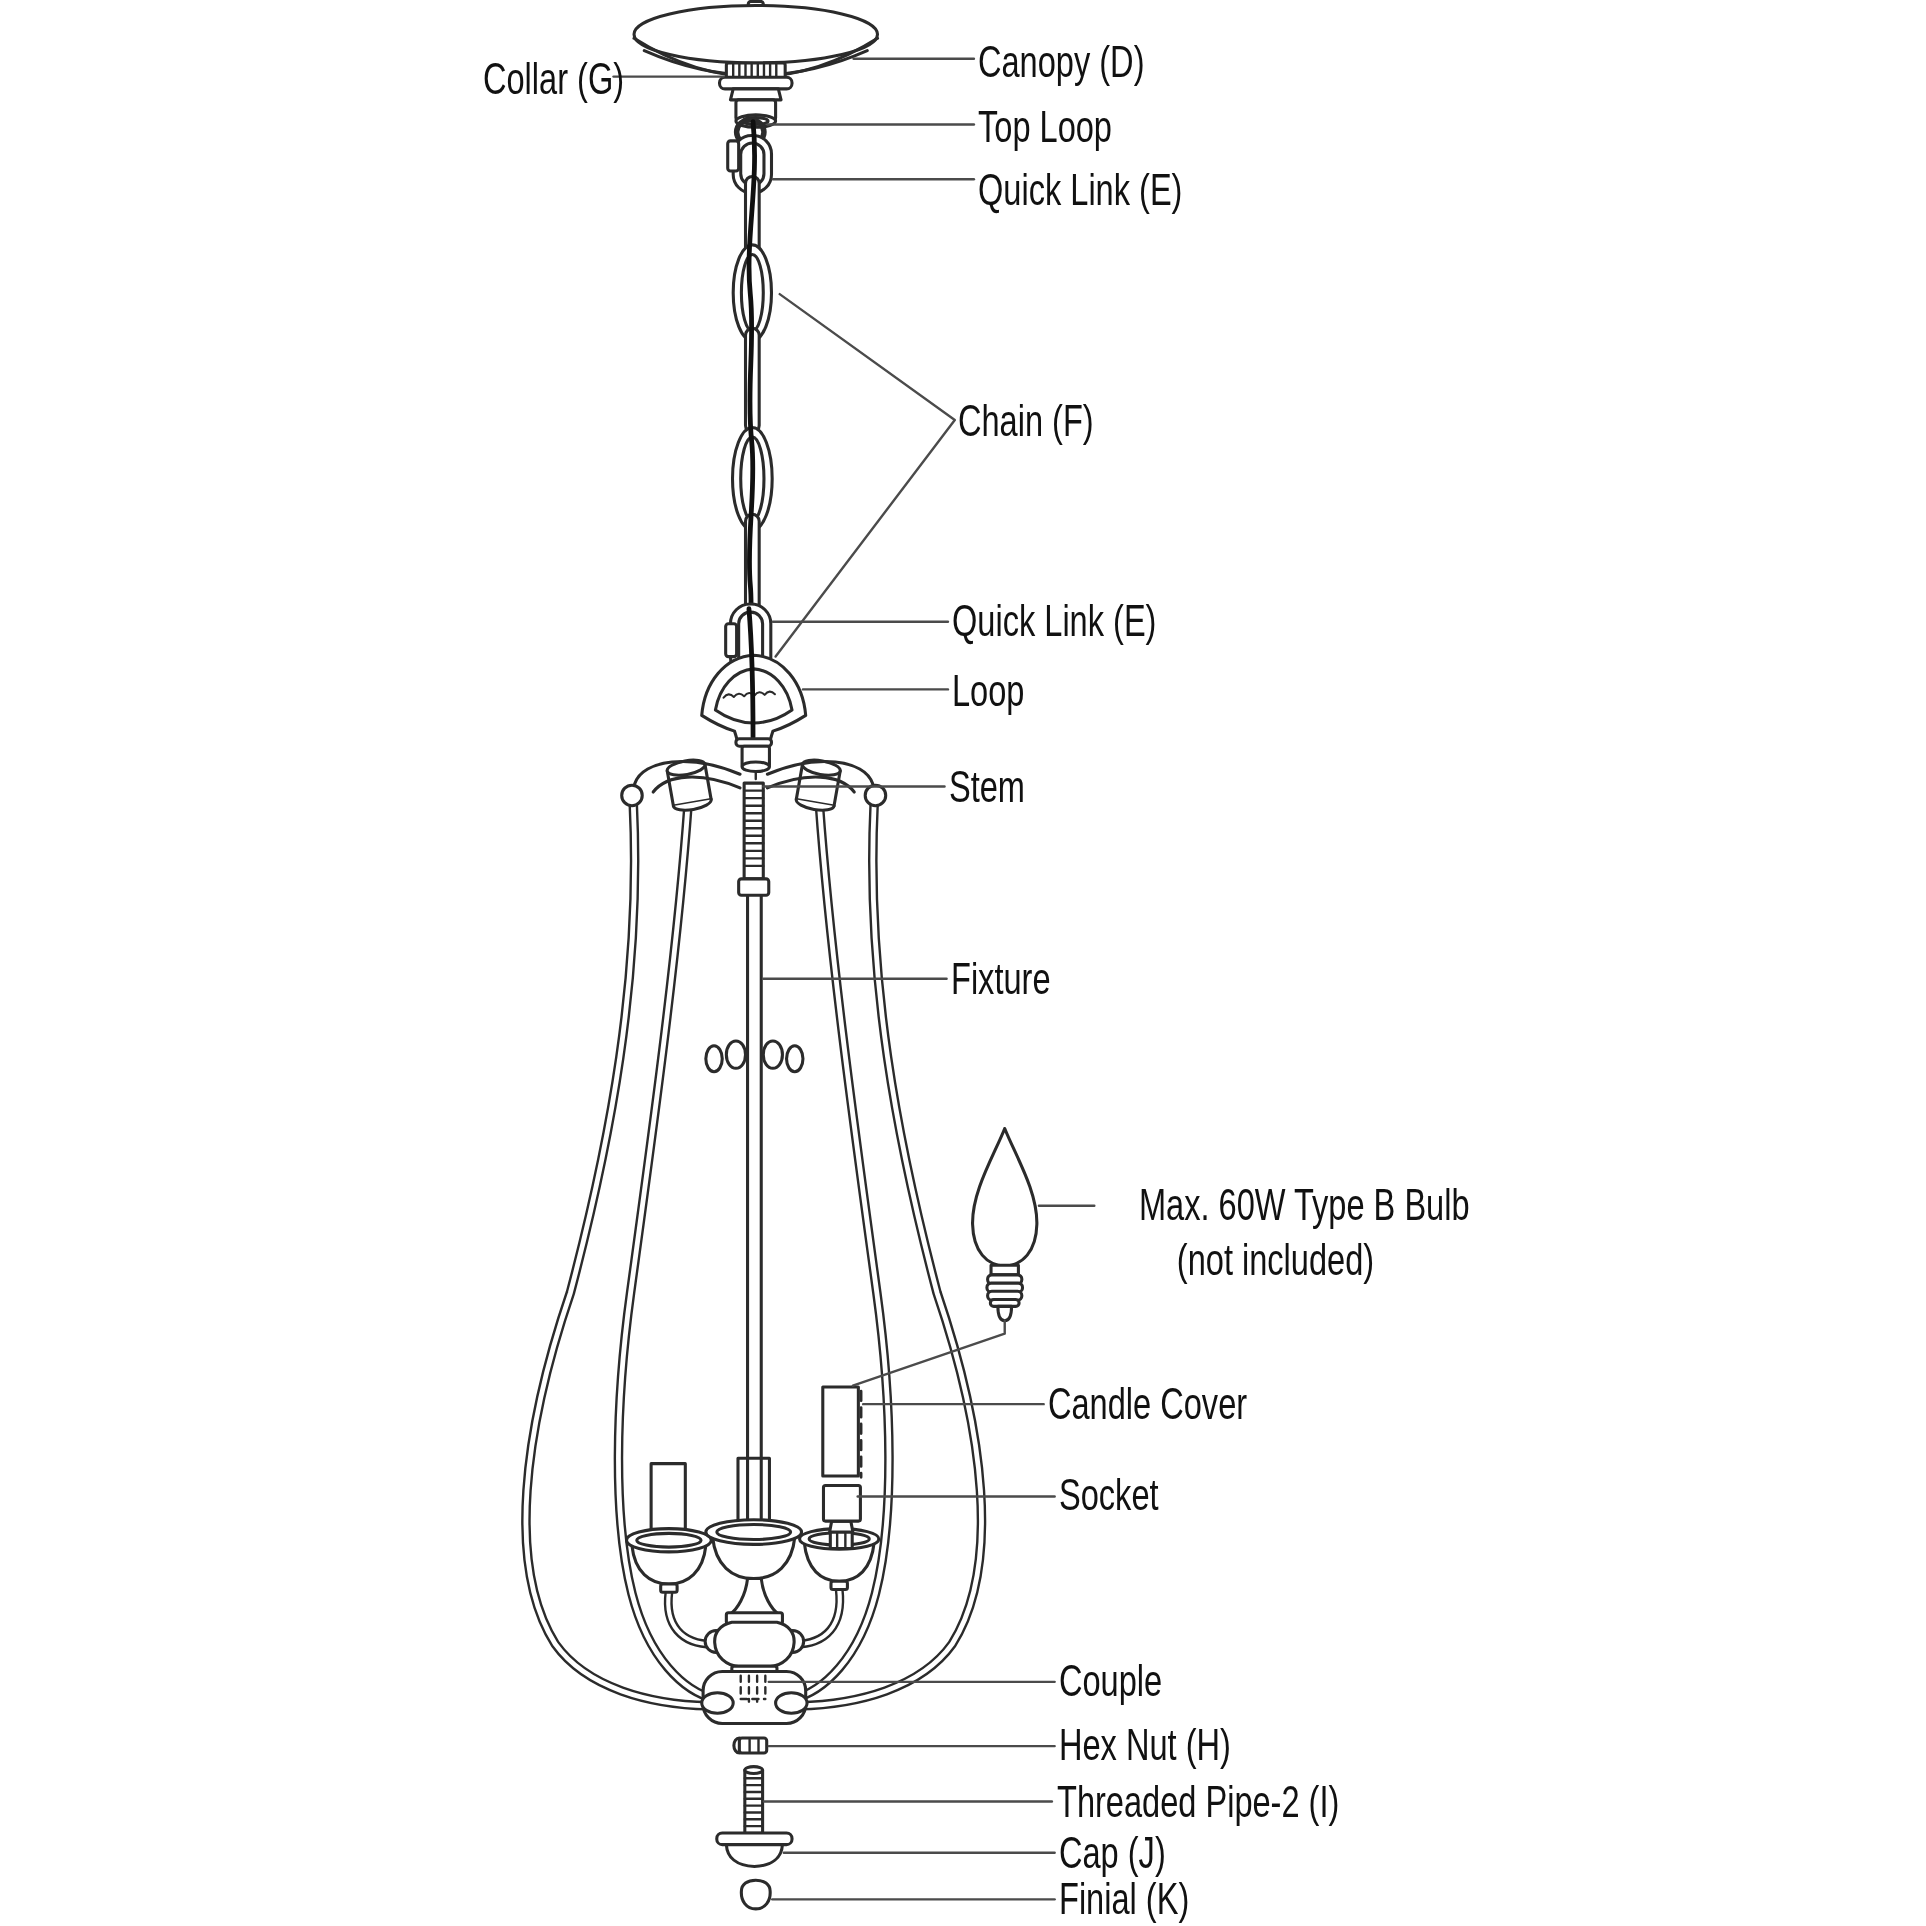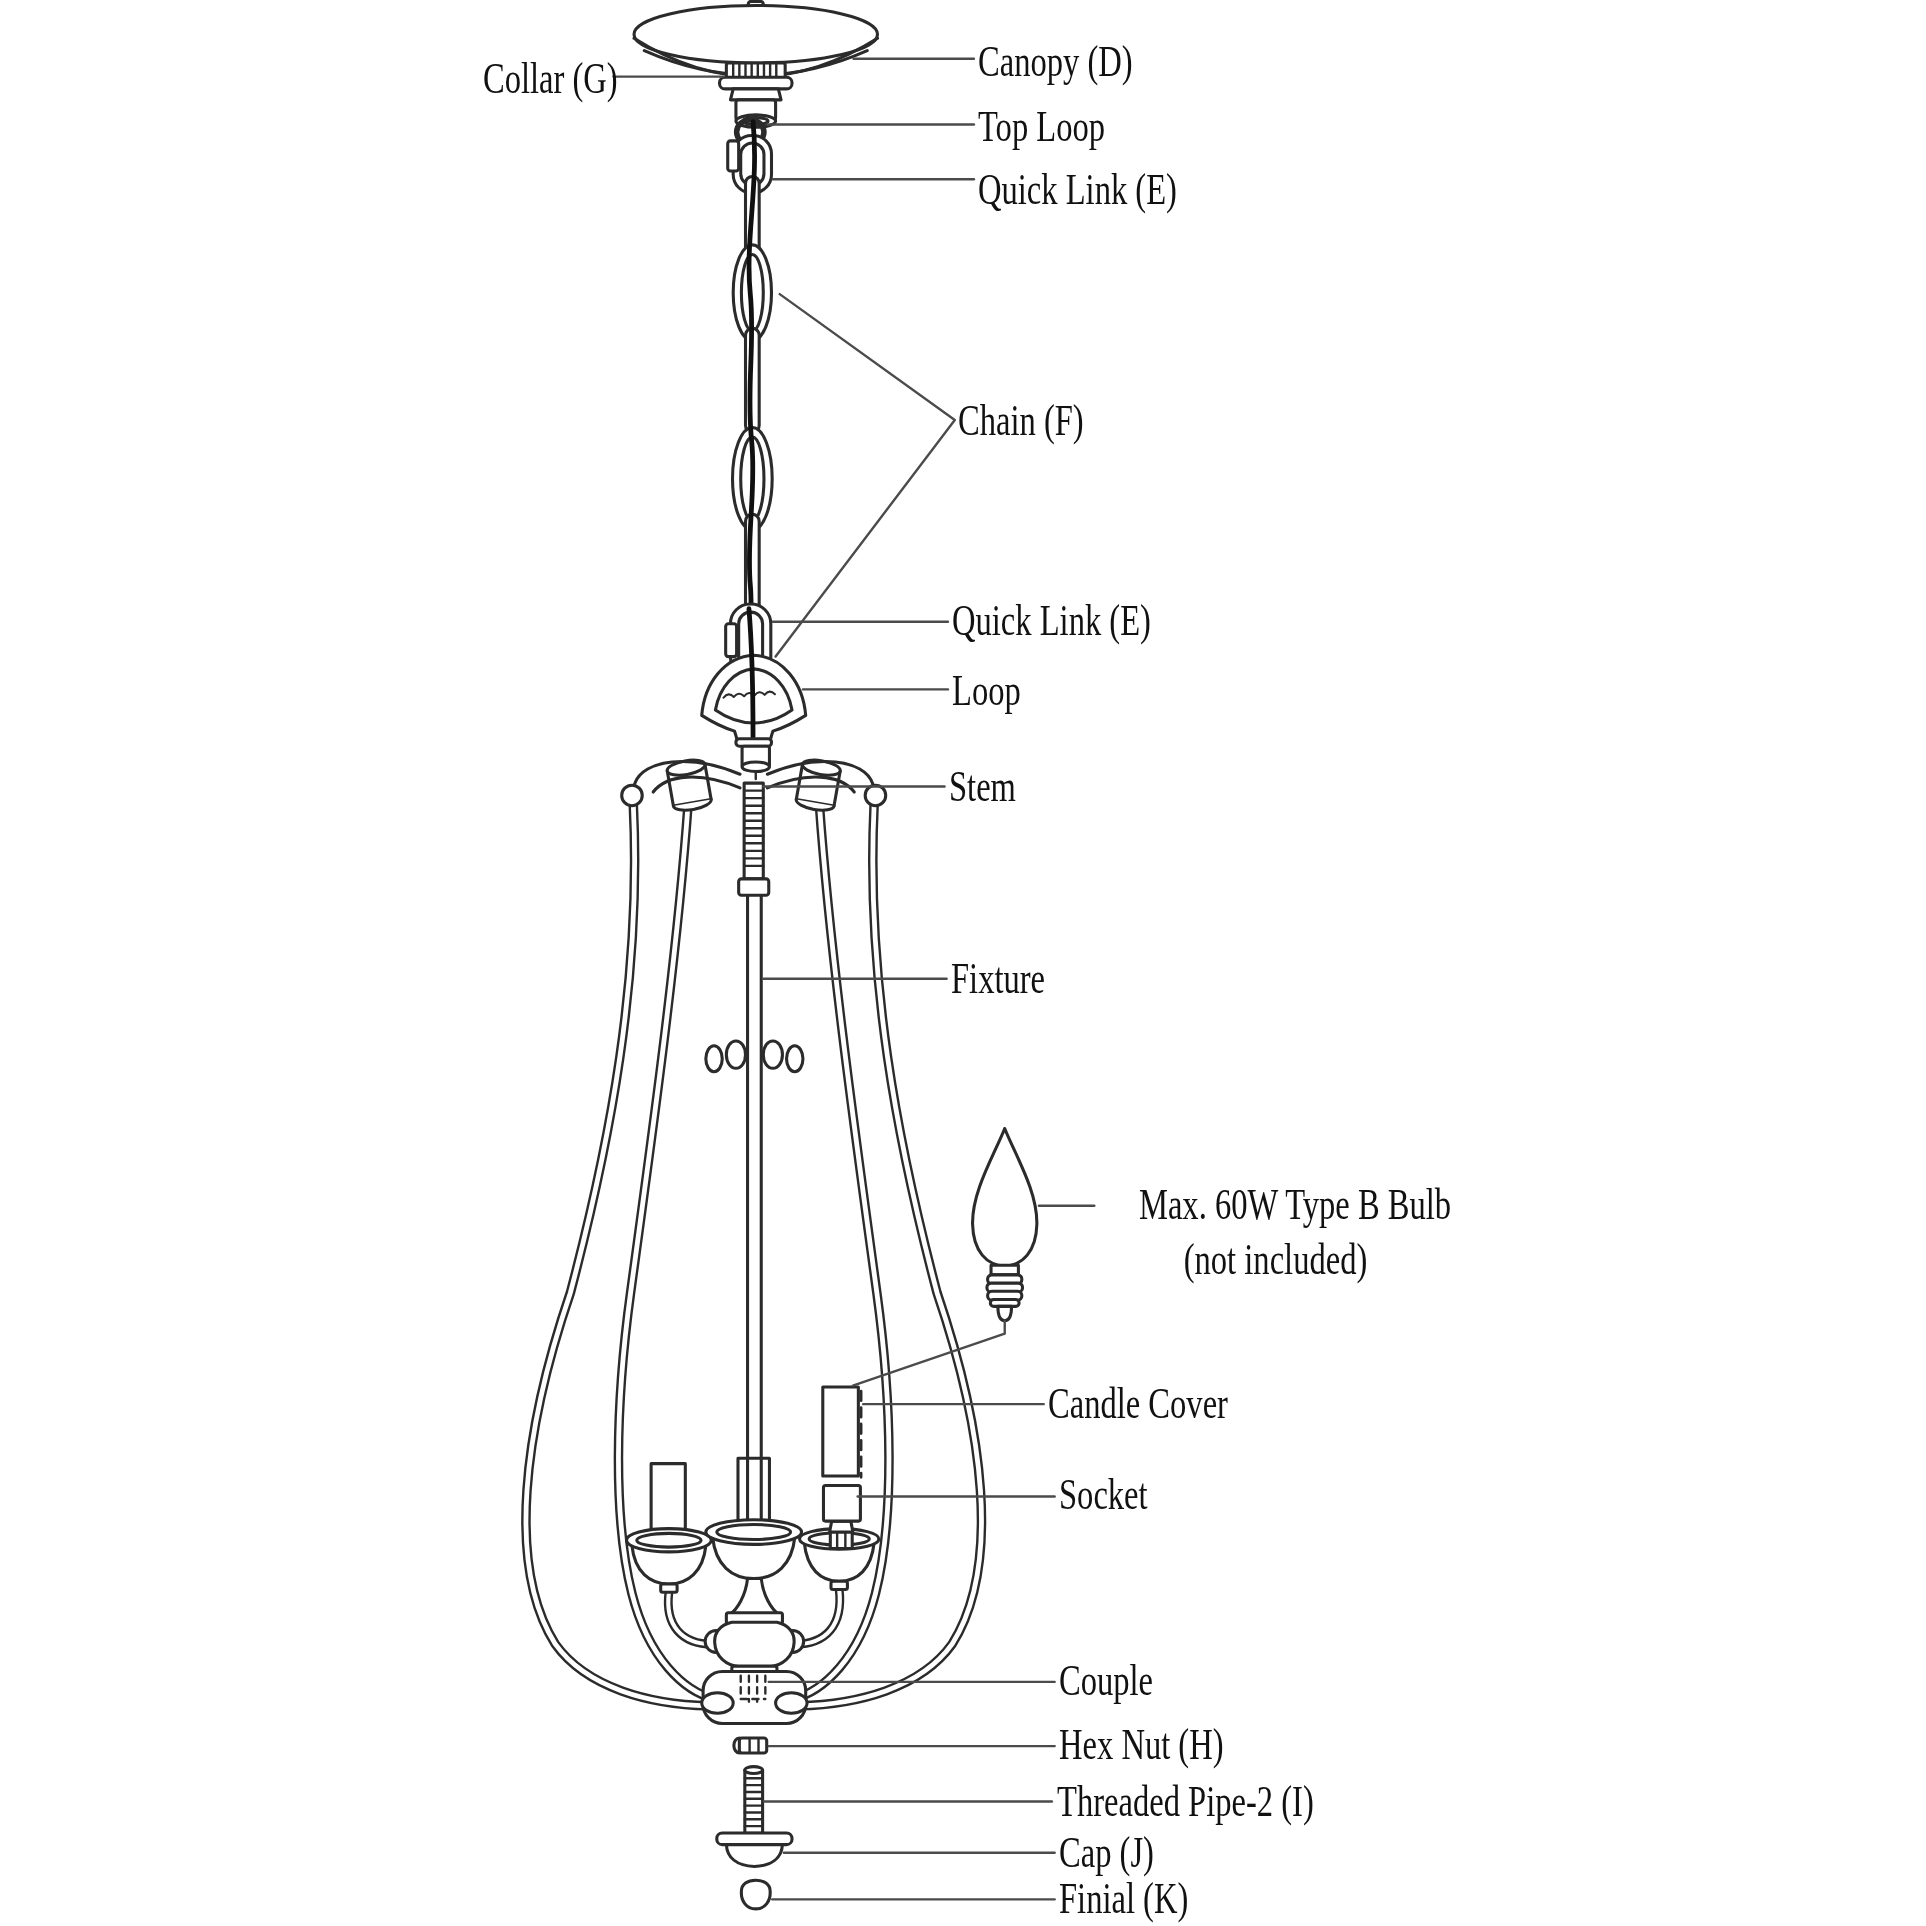--- a/index.html
+++ b/index.html
@@ -1,17 +1,17 @@
 <!DOCTYPE html>
 <html style="font-size:11px"><head>
 <meta charset="utf-8">
 <style>
   html,body{margin:0;padding:0;background:#ffffff;}
   #page{position:relative;width:1926px;height:1926px;background:#ffffff;overflow:hidden;
-        font-family:Liberation Serif, serif;}
+        font-family:Liberation Sans, sans-serif;}
   svg{position:absolute;left:0;top:0;}
   .lbl{position:absolute;font-size:44px;line-height:1;color:#111111;white-space:nowrap;
        transform:translateY(-50%) scaleX(0.74);transform-origin:left center;}
   .lbl-right{text-align:right;transform-origin:right center;transform:translateY(-50%) scaleX(0.74);}
   .lbl-center{text-align:center;transform-origin:center center;transform:translateY(-50%) scaleX(0.74);}
 </style>
 </head>
 <body>
 
 <div id="page">

